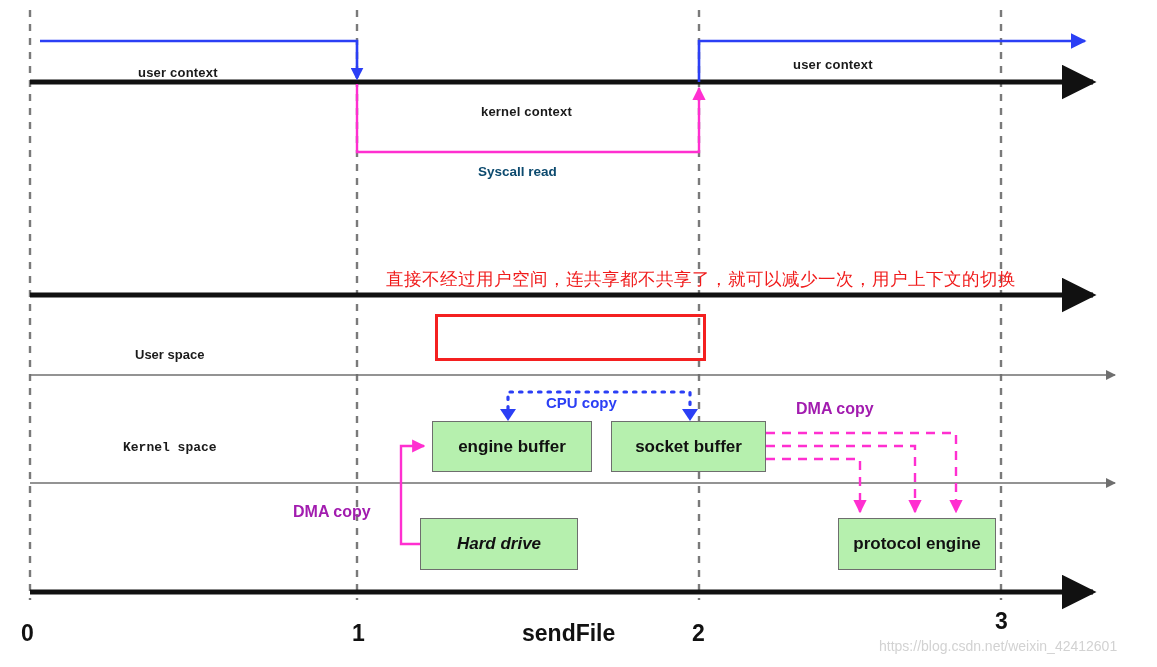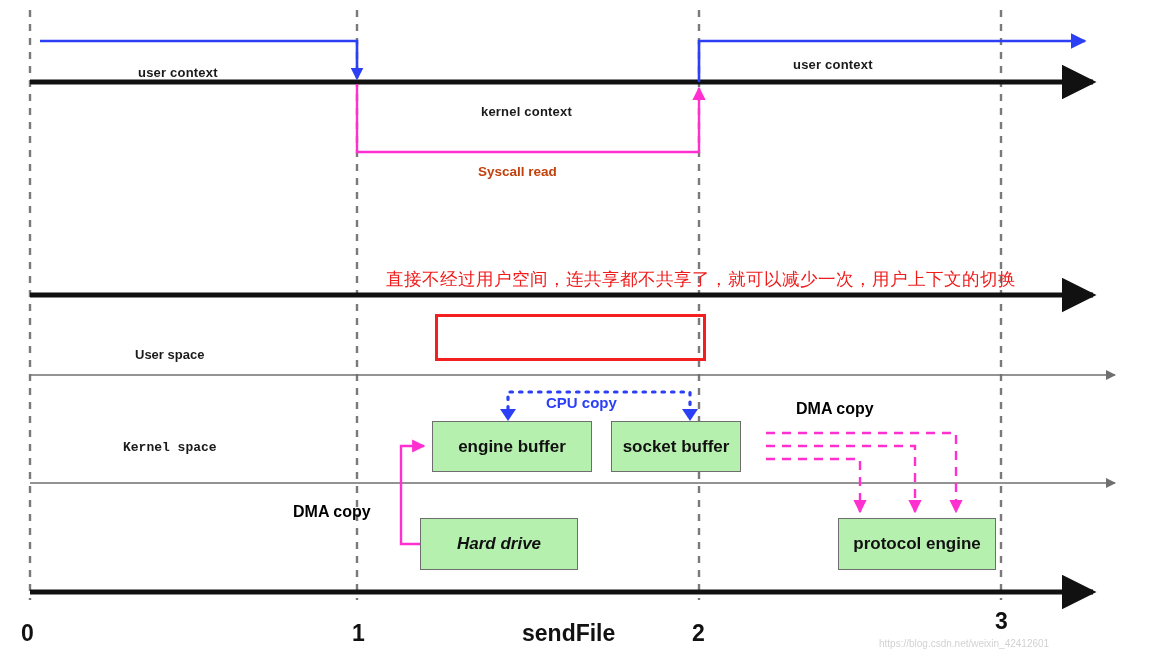--- a/index.html
+++ b/index.html
@@ -39,33 +39,33 @@
   .lbl-space {
     font-family: "Liberation Sans", sans-serif;
     font-size: 13px;
     font-weight: 700;
     color: #1a1a1a;
   }
   .lbl-syscall {
     font-family: "Liberation Sans", sans-serif;
     font-size: 13.5px;
     font-weight: 700;
-    color: #c2410c;
+    color: #0c4a6e;
   }
   .lbl-cpucopy {
     font-family: "Liberation Sans", sans-serif;
     font-size: 15px;
     font-weight: 700;
     color: #2b3ff5;
   }
   .lbl-dmacopy {
     font-family: "Liberation Sans", sans-serif;
     font-size: 16px;
     font-weight: 700;
-    color: #000000;
+    color: #a21caf;
   }
   .lbl-box {
     position: absolute;
     display: flex;
     align-items: center;
     justify-content: center;
     font-family: "Liberation Sans", sans-serif;
     font-size: 17px;
     font-weight: 700;
     color: #111111;
@@ -87,21 +87,21 @@
   }
   .lbl-cn {
     font-family: "DejaVu Sans", sans-serif;
     font-size: 17.5px;
     font-weight: 400;
     color: #f01b1b;
     letter-spacing: .5px;
   }
   .lbl-wm {
     font-family: "Liberation Sans", sans-serif;
-    font-size: 10px;
+    font-size: 14px;
     font-weight: 400;
     color: #d2d2d2;
   }
   .redbox {
     position: absolute;
     box-sizing: border-box;
     border: 3.5px solid #f42020;
     background: transparent;
   }
 </style>
@@ -192,21 +192,21 @@
   <div class="redbox" style="left:435px; top:314px; width:271px; height:47px;"></div>
 
   <div class="lbl lbl-cpucopy" style="left:546px; top:395px;">CPU copy</div>
 
   <div class="lbl lbl-dmacopy" style="left:796px; top:401px;">DMA copy</div>
 
   <div class="lbl lbl-dmacopy" style="left:293px; top:504px;">DMA copy</div>
 
   <div class="lbl-box" style="left:432px; top:421px; width:160px; height:51px;">engine buffer</div>
 
-  <div class="lbl-box" style="left:611px; top:421px; width:130px; height:51px;">socket buffer</div>
+  <div class="lbl-box" style="left:611px; top:421px; width:155px; height:51px;">socket buffer</div>
 
   <div class="lbl-box" style="left:420px; top:518px; width:158px; height:52px;font-style:italic;">Hard drive</div>
 
   <div class="lbl-box" style="left:838px; top:518px; width:158px; height:52px;">protocol engine</div>
 
   <div class="lbl lbl-tick" style="left:21px; top:622px;">0</div>
 
   <div class="lbl lbl-tick" style="left:352px; top:622px;">1</div>
 
   <div class="lbl lbl-tick" style="left:692px; top:622px;">2</div>

